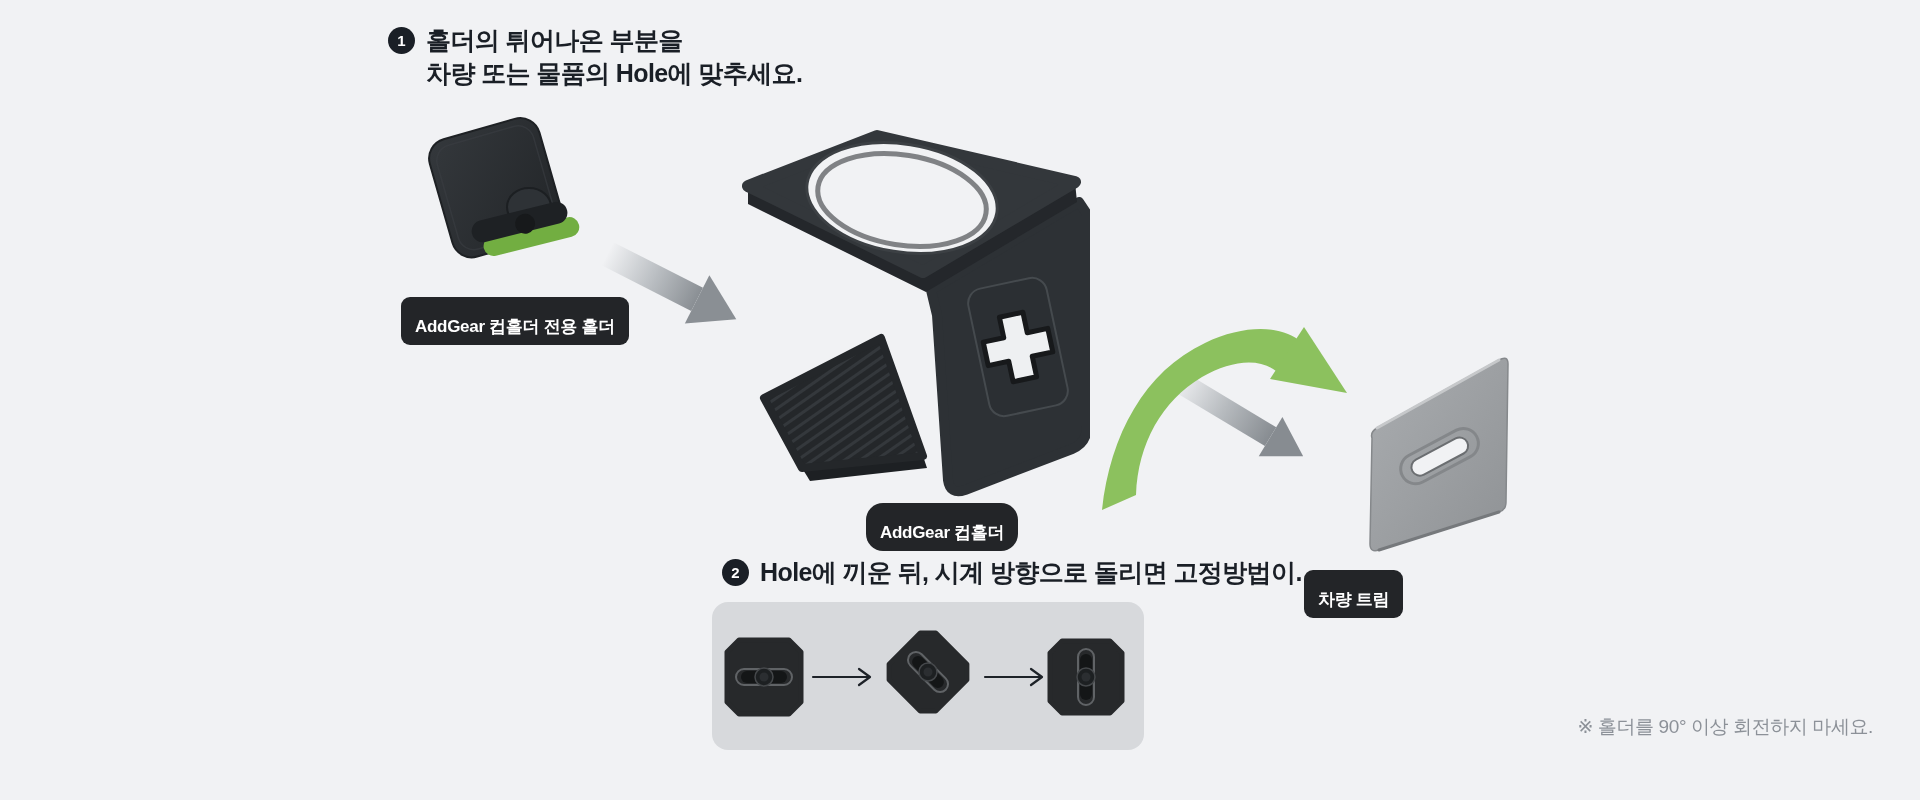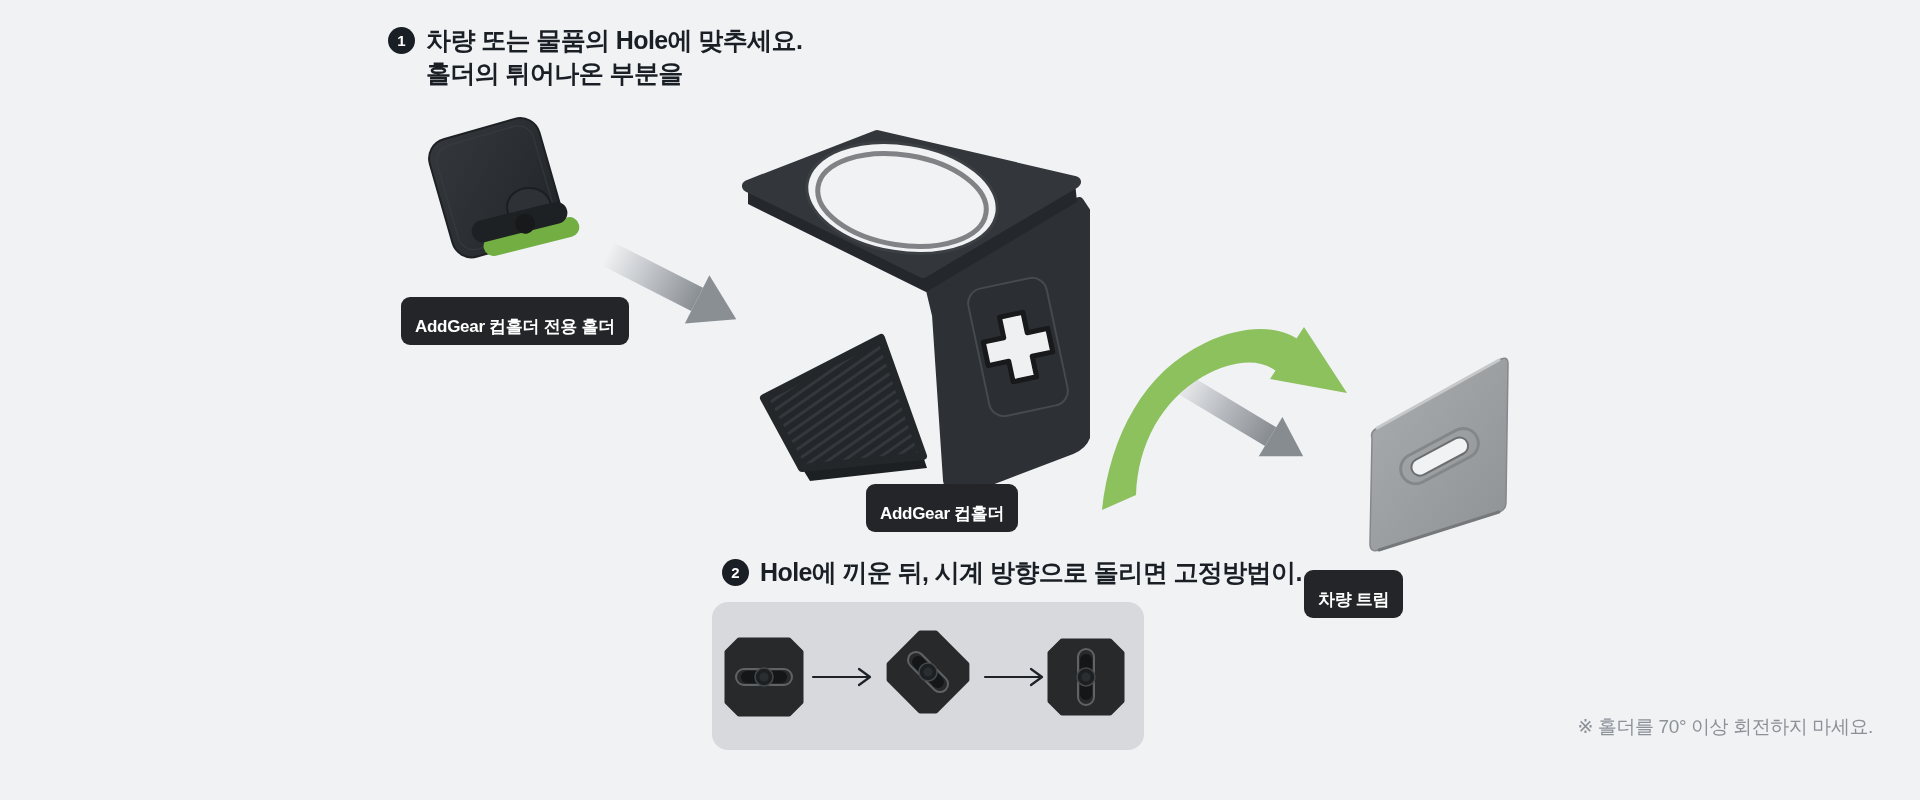--- a/index.html
+++ b/index.html
@@ -56,22 +56,22 @@
   }
 </style>
 </head>
 <body>
 
 <div class="canvas">
 
   <div class="step abs" style="left:388px;top:24px;">
     <div class="step-num">1</div>
     <div class="step-lines">
+      <div>홀더의 튀어나온 부분을</div>
       <div>차량 또는 물품의 Hole에 맞추세요.</div>
-      <div>홀더의 튀어나온 부분을</div>
     </div>
   </div>
 
   <svg class="abs" style="left:415px;top:103px;" width="180" height="190" viewBox="0 0 180 190">
     <defs>
       <linearGradient id="plateGrad" x1="0" y1="0" x2="1" y2="1">
         <stop offset="0" stop-color="#34383c"></stop>
         <stop offset="1" stop-color="#222528"></stop>
       </linearGradient>
     </defs>
@@ -126,21 +126,21 @@
     <path d="M 18 76 L 193 162 L 345 72 L 347 92 L 196 182 L 18 94 Z" fill="#24272b"></path>
 
     <g>
       <path d="M 18 76 L 147 26 L 345 72 L 193 162 Z" fill="#33373b" stroke="#33373b" stroke-width="12" stroke-linejoin="round"></path>
       <ellipse cx="172" cy="88" rx="96" ry="54" transform="rotate(9 172 88)" fill="#f1f2f4"></ellipse>
       <ellipse cx="172" cy="88" rx="96" ry="54" transform="rotate(9 172 88)" fill="none" stroke="#3c4044" stroke-width="3"></ellipse>
       <ellipse cx="172" cy="90" rx="85" ry="45" transform="rotate(9 172 90)" fill="none" stroke="#232629" stroke-width="5" opacity="0.55"></ellipse>
     </g>
   </svg>
 
-  <div class="pill abs" style="left:866px;top:484px;">AddGear 컵홀더</div>
+  <div class="pill abs" style="left:866px;top:503px;border-radius:17px;">AddGear 컵홀더</div>
 
   <div class="step abs" style="left:722px;top:556px;">
     <div class="step-num">2</div>
     <div class="step-lines">
       <div>Hole에 끼운 뒤, 시계 방향으로 돌리면 고정방법이.</div>
     </div>
   </div>
 
   <svg class="abs" style="left:712px;top:602px;" width="432" height="148" viewBox="0 0 432 148">
     <rect x="0" y="0" width="432" height="148" rx="16" fill="#d7d9dc"></rect>
@@ -213,16 +213,16 @@
     <path d="M 27 198 L 147 160" fill="none" stroke="#76797c" stroke-width="3" stroke-linecap="round"></path>
     <g transform="rotate(-28 88 105)">
       <rect x="46" y="89" width="84" height="30" rx="15" fill="none" stroke="#84878a" stroke-width="3"></rect>
       <rect x="57" y="96" width="62" height="17" rx="8.5" fill="#f1f2f4" stroke="#6b6e71" stroke-width="2"></rect>
     </g>
   </svg>
 
   <div class="pill abs" style="left:1304px;top:570px;">차량 트림</div>
 
   <div class="notes abs" style="right:47px;top:712px;">
-    <div>※ 홀더를 70° 이상 회전하지 마세요.</div>
+    <div>※ 홀더를 90° 이상 회전하지 마세요.</div>
   </div>
 
 </div>
 
 </body></html>

